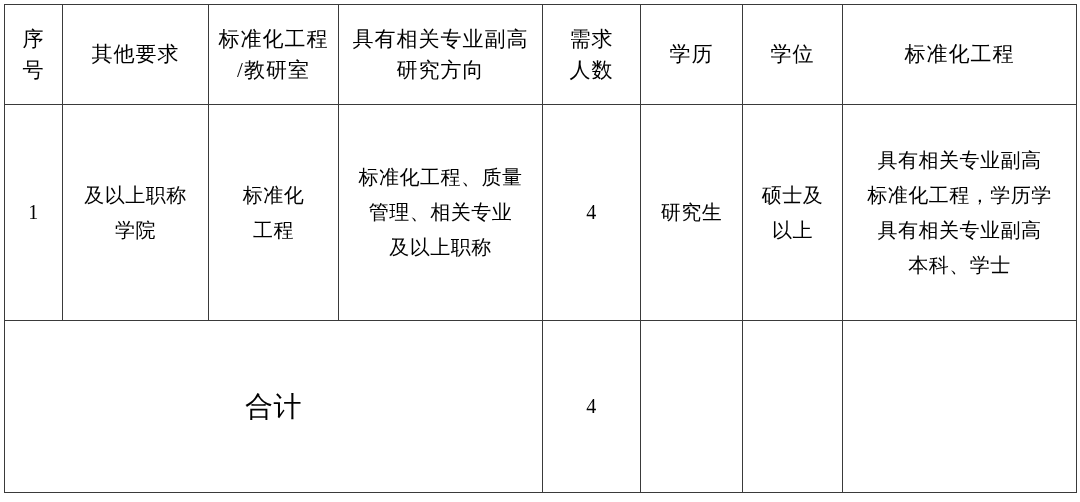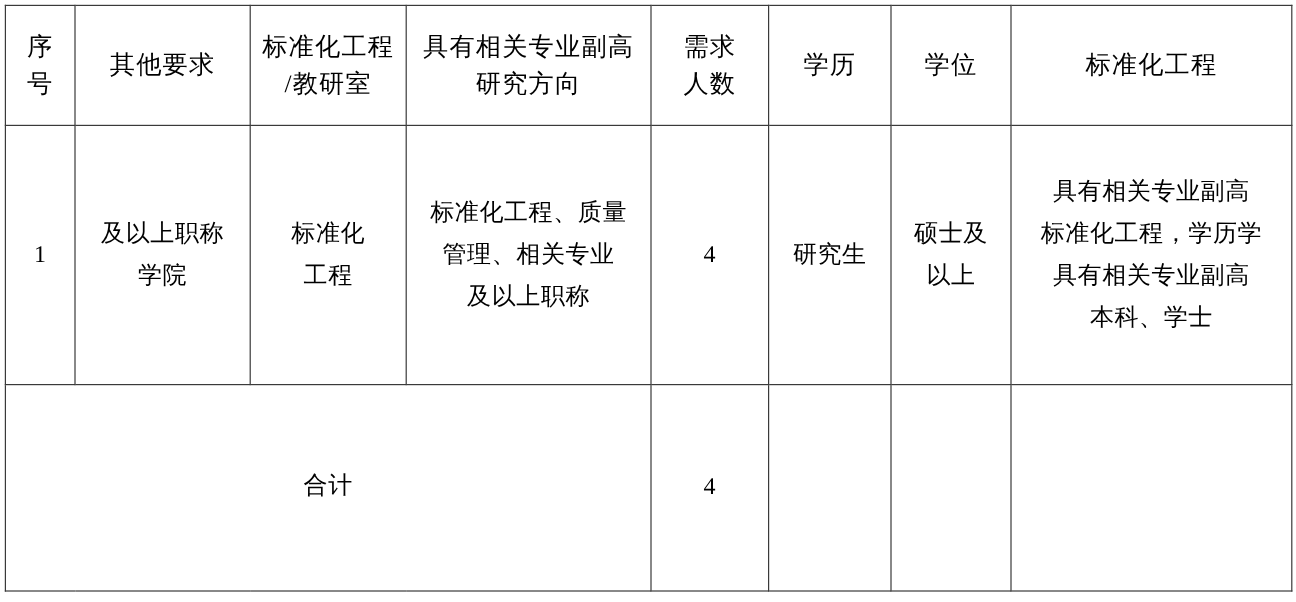--- a/index.html
+++ b/index.html
@@ -64,21 +64,21 @@
   }
   tbody tr.total-row td {
     height: 172px;
   }
   td.cell-multiline .ln { display: block; }
   td.align-just {
     text-align: center;
   }
   td.seq-cell { font-size: 20px; }
   td.count-cell { font-size: 20px; }
-  td.total-label { font-size: 20px; font-family: Liberation Mono, monospace; }
+  td.total-label { font-size: 28px; }
 </style>
 </head>
 <body>
 
 <div class="sheet">
   <table class="recruit-table">
     <colgroup>
       <col class="c-seq">
       <col class="c-unit">
       <col class="c-major">

